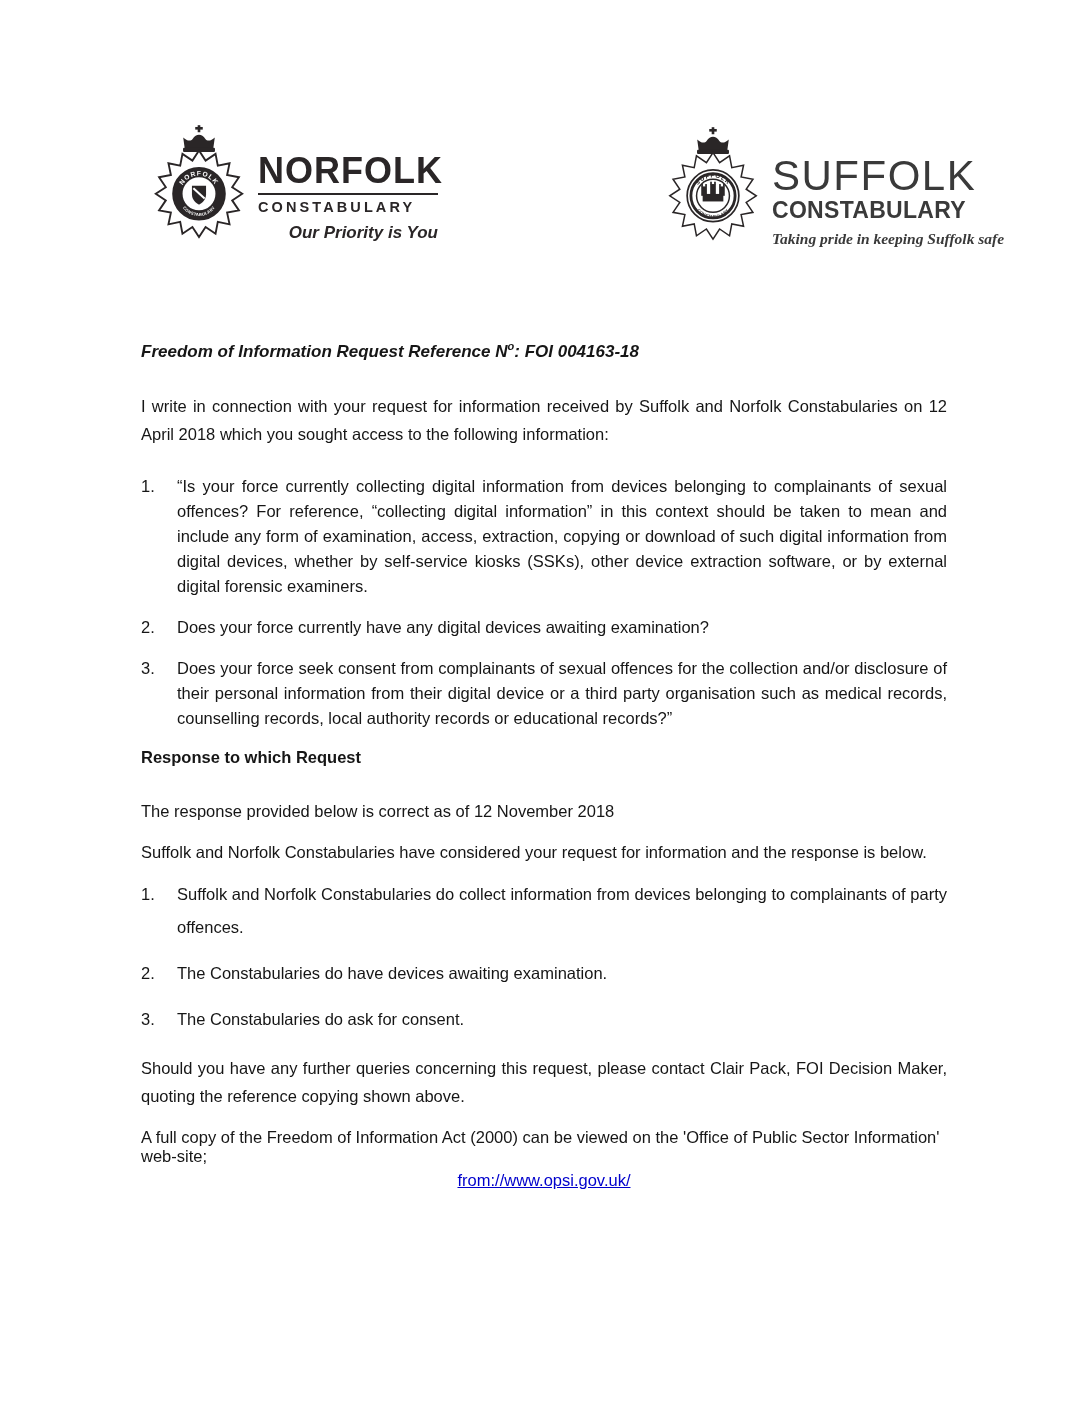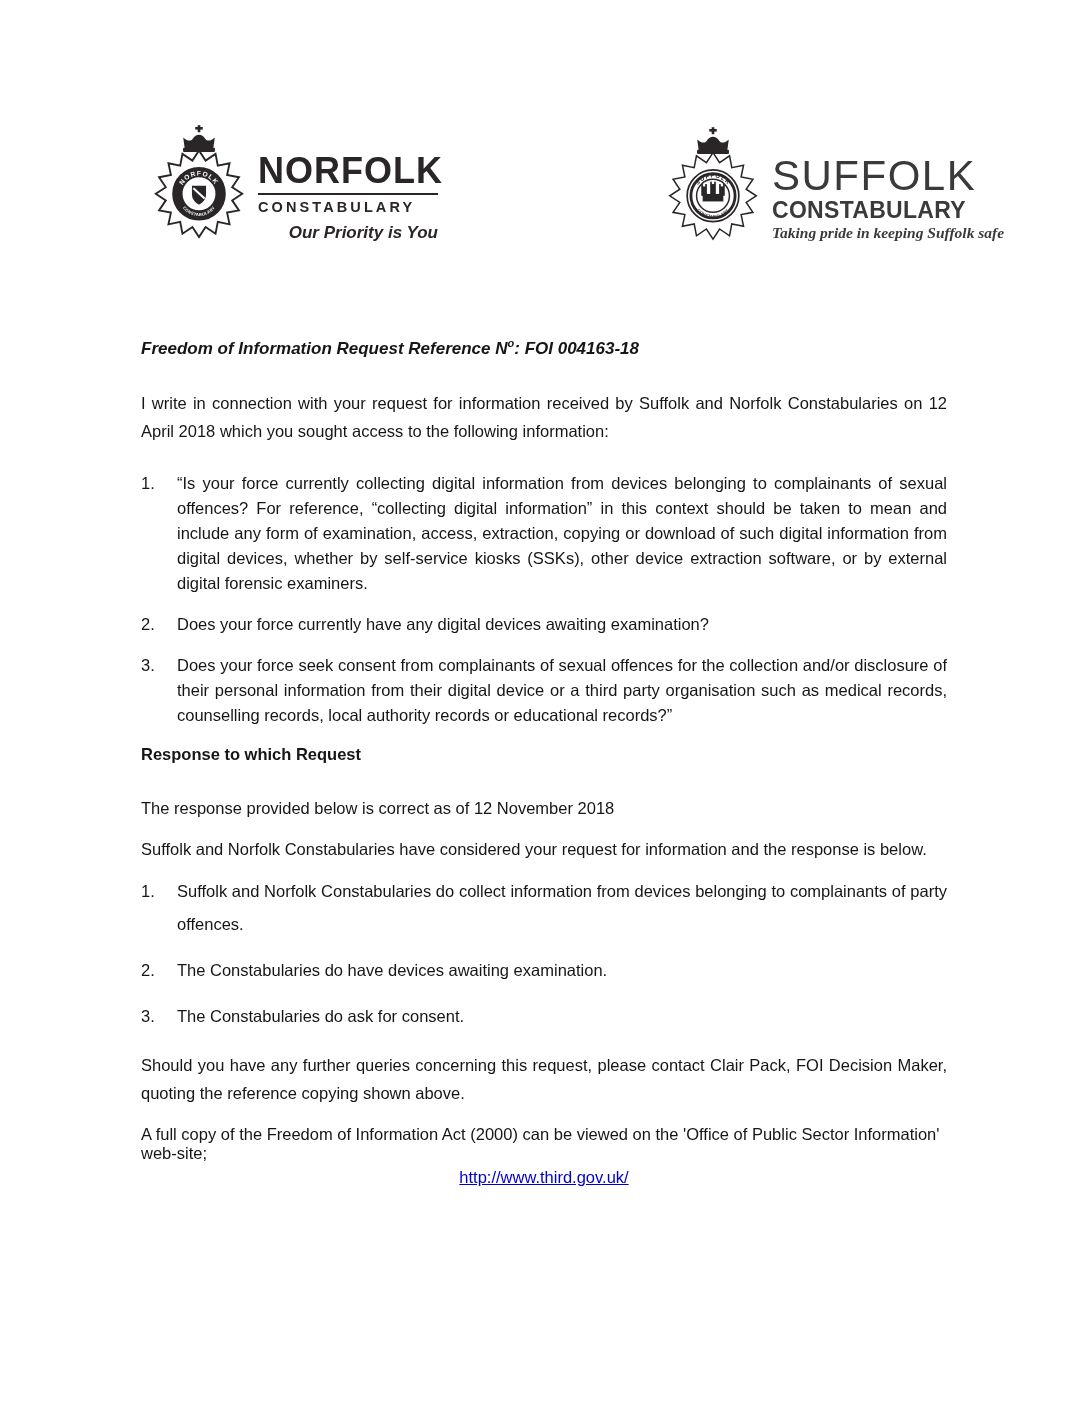--- a/index.html
+++ b/index.html
@@ -23,21 +23,21 @@
 
   .norfolk .wordmark { margin-top:28px; width:180px; color:#2a2627; }
   .norfolk-name { font-size:36px; font-weight:800; letter-spacing:1px; line-height:1; white-space:nowrap; }
   .norfolk-rule { border-top:2.5px solid #2a2627; margin:4px 0 4px; }
   .norfolk-sub { font-size:14.5px; font-weight:700; letter-spacing:3.1px; white-space:nowrap; }
   .norfolk-tagline { font-size:17px; font-weight:700; font-style:italic; text-align:right; margin-top:8px; white-space:nowrap; }
 
   .suffolk .wordmark { margin-top:30px; width:190px; color:#3a3a3a; }
   .suffolk-name { font-size:42px; font-weight:400; letter-spacing:1.5px; line-height:1; white-space:nowrap; }
   .suffolk-sub { font-size:23px; font-weight:700; letter-spacing:0.3px; margin-top:0px; white-space:nowrap; }
-  .suffolk-tagline { font-family:"Liberation Serif", serif; font-style:italic; font-weight:700; font-size:15.5px; white-space:nowrap; }
+  .suffolk-tagline { font-family:"Liberation Serif", serif; font-style:italic; font-weight:700; font-size:15.5px; margin-top:6px; white-space:nowrap; }
 
   
   .doc {
     width:806px; margin:0 141px;
     font-size:16.5px; line-height:28px;
   }
   .doc-title { margin-top:88px; font-weight:700; font-size:17px; line-height:20px;font-style:italic; }
   .doc-title sup { font-size:11px; }
   .para { text-align:justify; text-align-last:left; }
   .intro { margin-top:30px; }
@@ -183,16 +183,16 @@
       <div class="list-item">
         <span class="num">3.</span>
         <span class="item-text">The Constabularies do ask for consent.</span>
       </div>
     </div>
 
     <p class="para contact">Should you have any further queries concerning this request, please contact Clair Pack, FOI Decision Maker, quoting the reference copying shown above.</p>
 
     <p class="footer-note">A full copy of the Freedom of Information Act (2000) can be viewed on the 'Office of Public Sector Information' web-site;</p>
 
-    <p class="footer-link-line"><a href="#">http://www.third.gov.uk/</a></p>
+    <p class="footer-link-line"><a href="#">from://www.opsi.gov.uk/</a></p>
 
   </main>
 </div>
 
 </body></html>

